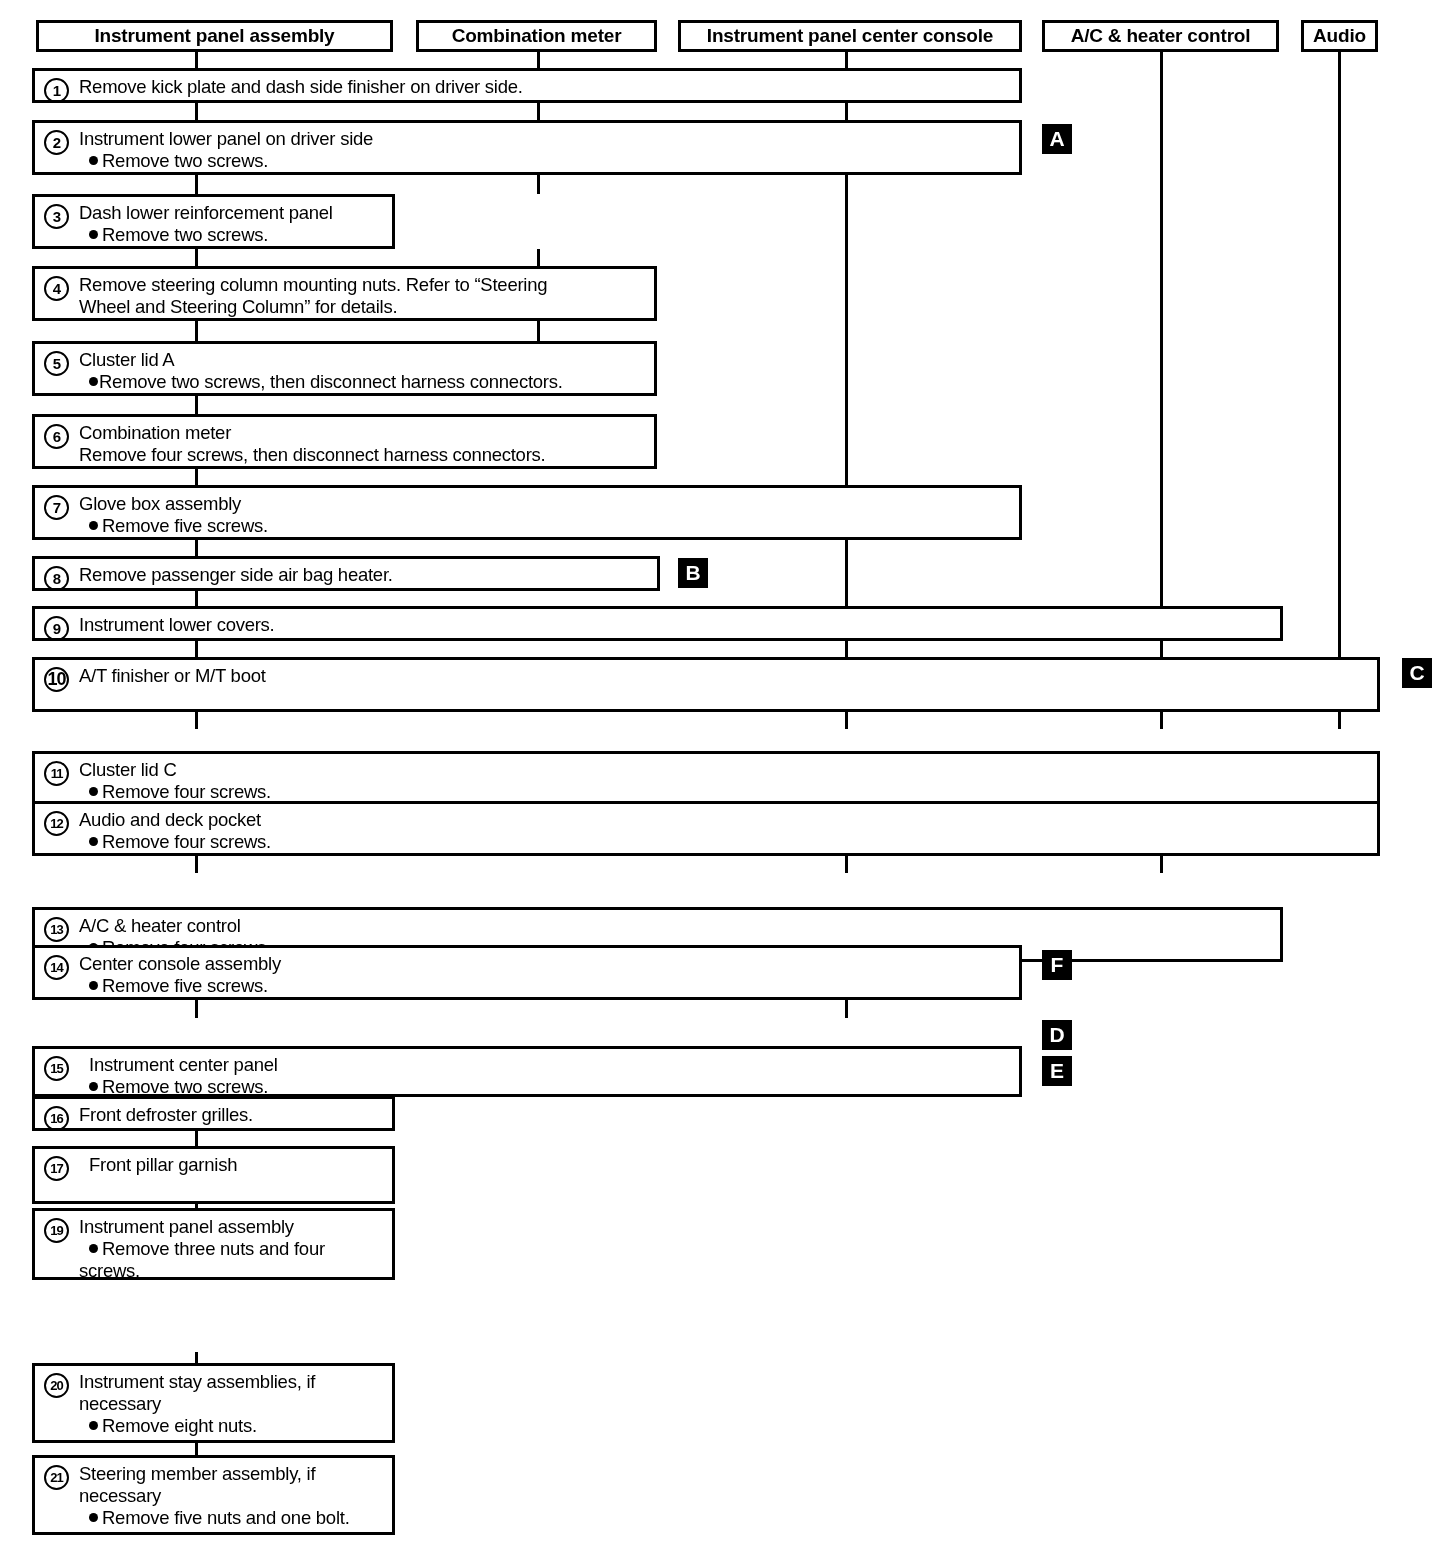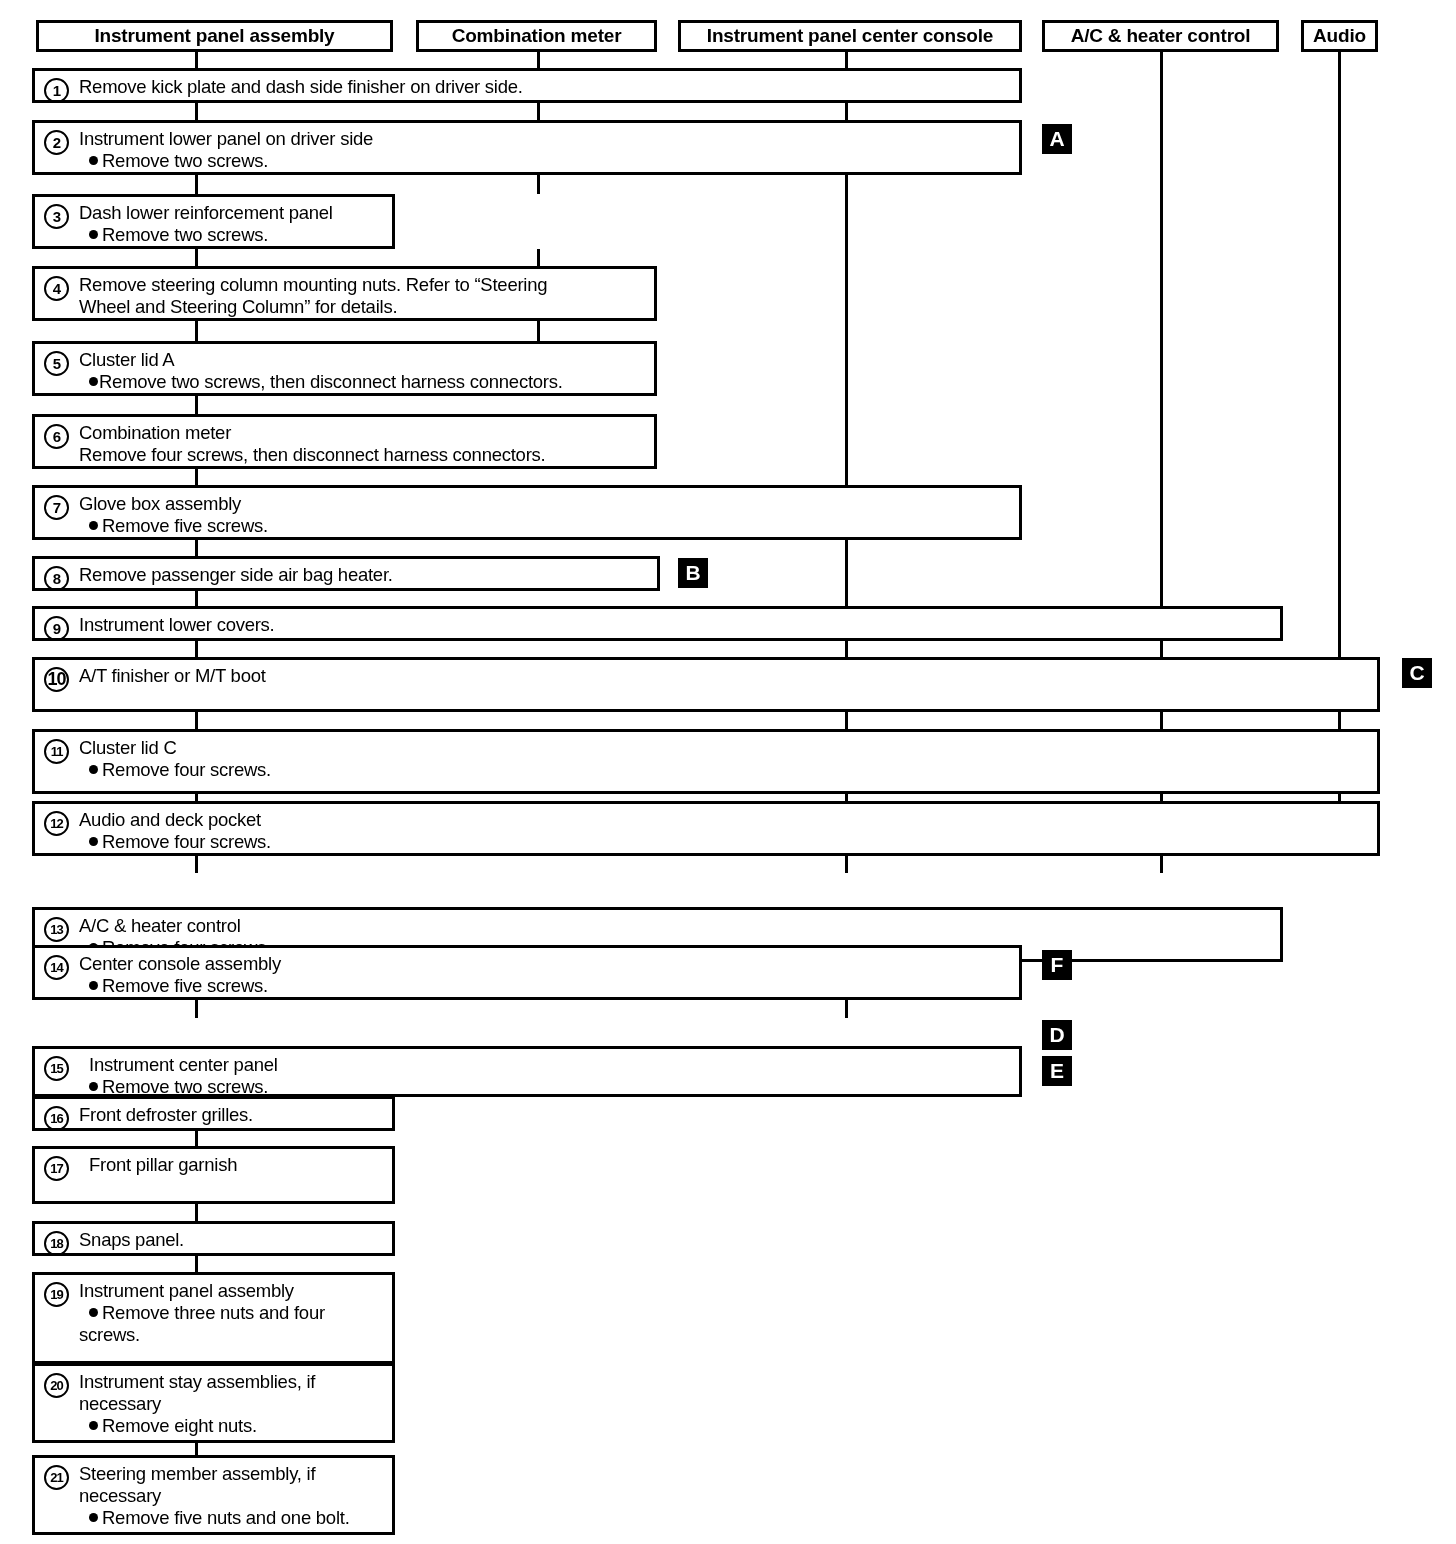--- a/index.html
+++ b/index.html
@@ -220,21 +220,21 @@
         <div class="body">
           <div class="ln"><span>Instrument lower covers.</span></div>
         </div>
       </div>
       <div class="step" style="left: 32px; top: 657px; width: 1348px; height: 55px;">
         <div class="num" style="font-size: 18px; line-height: 21px;">10</div>
         <div class="body">
           <div class="ln"><span>A/T finisher or M/T boot</span></div>
         </div>
       </div>
-      <div class="step" style="left: 32px; top: 729px; width: 1348px; height: 65px; padding-left: 24px;">
+      <div class="step" style="left: 32px; top: 751px; width: 1348px; height: 65px; padding-left: 24px;">
         <div class="num" style="font-size: 13px; line-height: 21px;">11</div>
         <div class="body">
           <div class="ln"><span>Cluster lid C</span></div>
           <div class="ln indent"><span class="bullet"></span><span>Remove four screws.</span></div>
         </div>
       </div>
       <div class="step" style="left: 32px; top: 801px; width: 1348px; height: 55px;">
         <div class="num" style="font-size: 13px; line-height: 21px;">12</div>
         <div class="body">
           <div class="ln"><span>Audio and deck pocket</span></div>
@@ -273,21 +273,21 @@
         <div class="body">
           <div class="ln indent"><span>Front pillar garnish</span></div>
         </div>
       </div>
       <div class="step" style="left: 32px; top: 1221px; width: 363px; height: 35px;">
         <div class="num" style="font-size: 13px; line-height: 21px;">18</div>
         <div class="body">
           <div class="ln"><span>Snaps panel.</span></div>
         </div>
       </div>
-      <div class="step" style="left: 32px; top: 1272px; width: 363px; height: 92px;">
+      <div class="step" style="left: 32px; top: 1208px; width: 363px; height: 72px;">
         <div class="num" style="font-size: 13px; line-height: 21px;">19</div>
         <div class="body">
           <div class="ln"><span>Instrument panel assembly</span></div>
           <div class="ln indent"><span class="bullet"></span><span>Remove three nuts and four</span></div>
           <div class="ln"><span>screws.</span></div>
         </div>
       </div>
       <div class="step" style="left: 32px; top: 1363px; width: 363px; height: 80px; text-decoration: underline;">
         <div class="num" style="font-size: 13px; line-height: 21px;">20</div>
         <div class="body">

